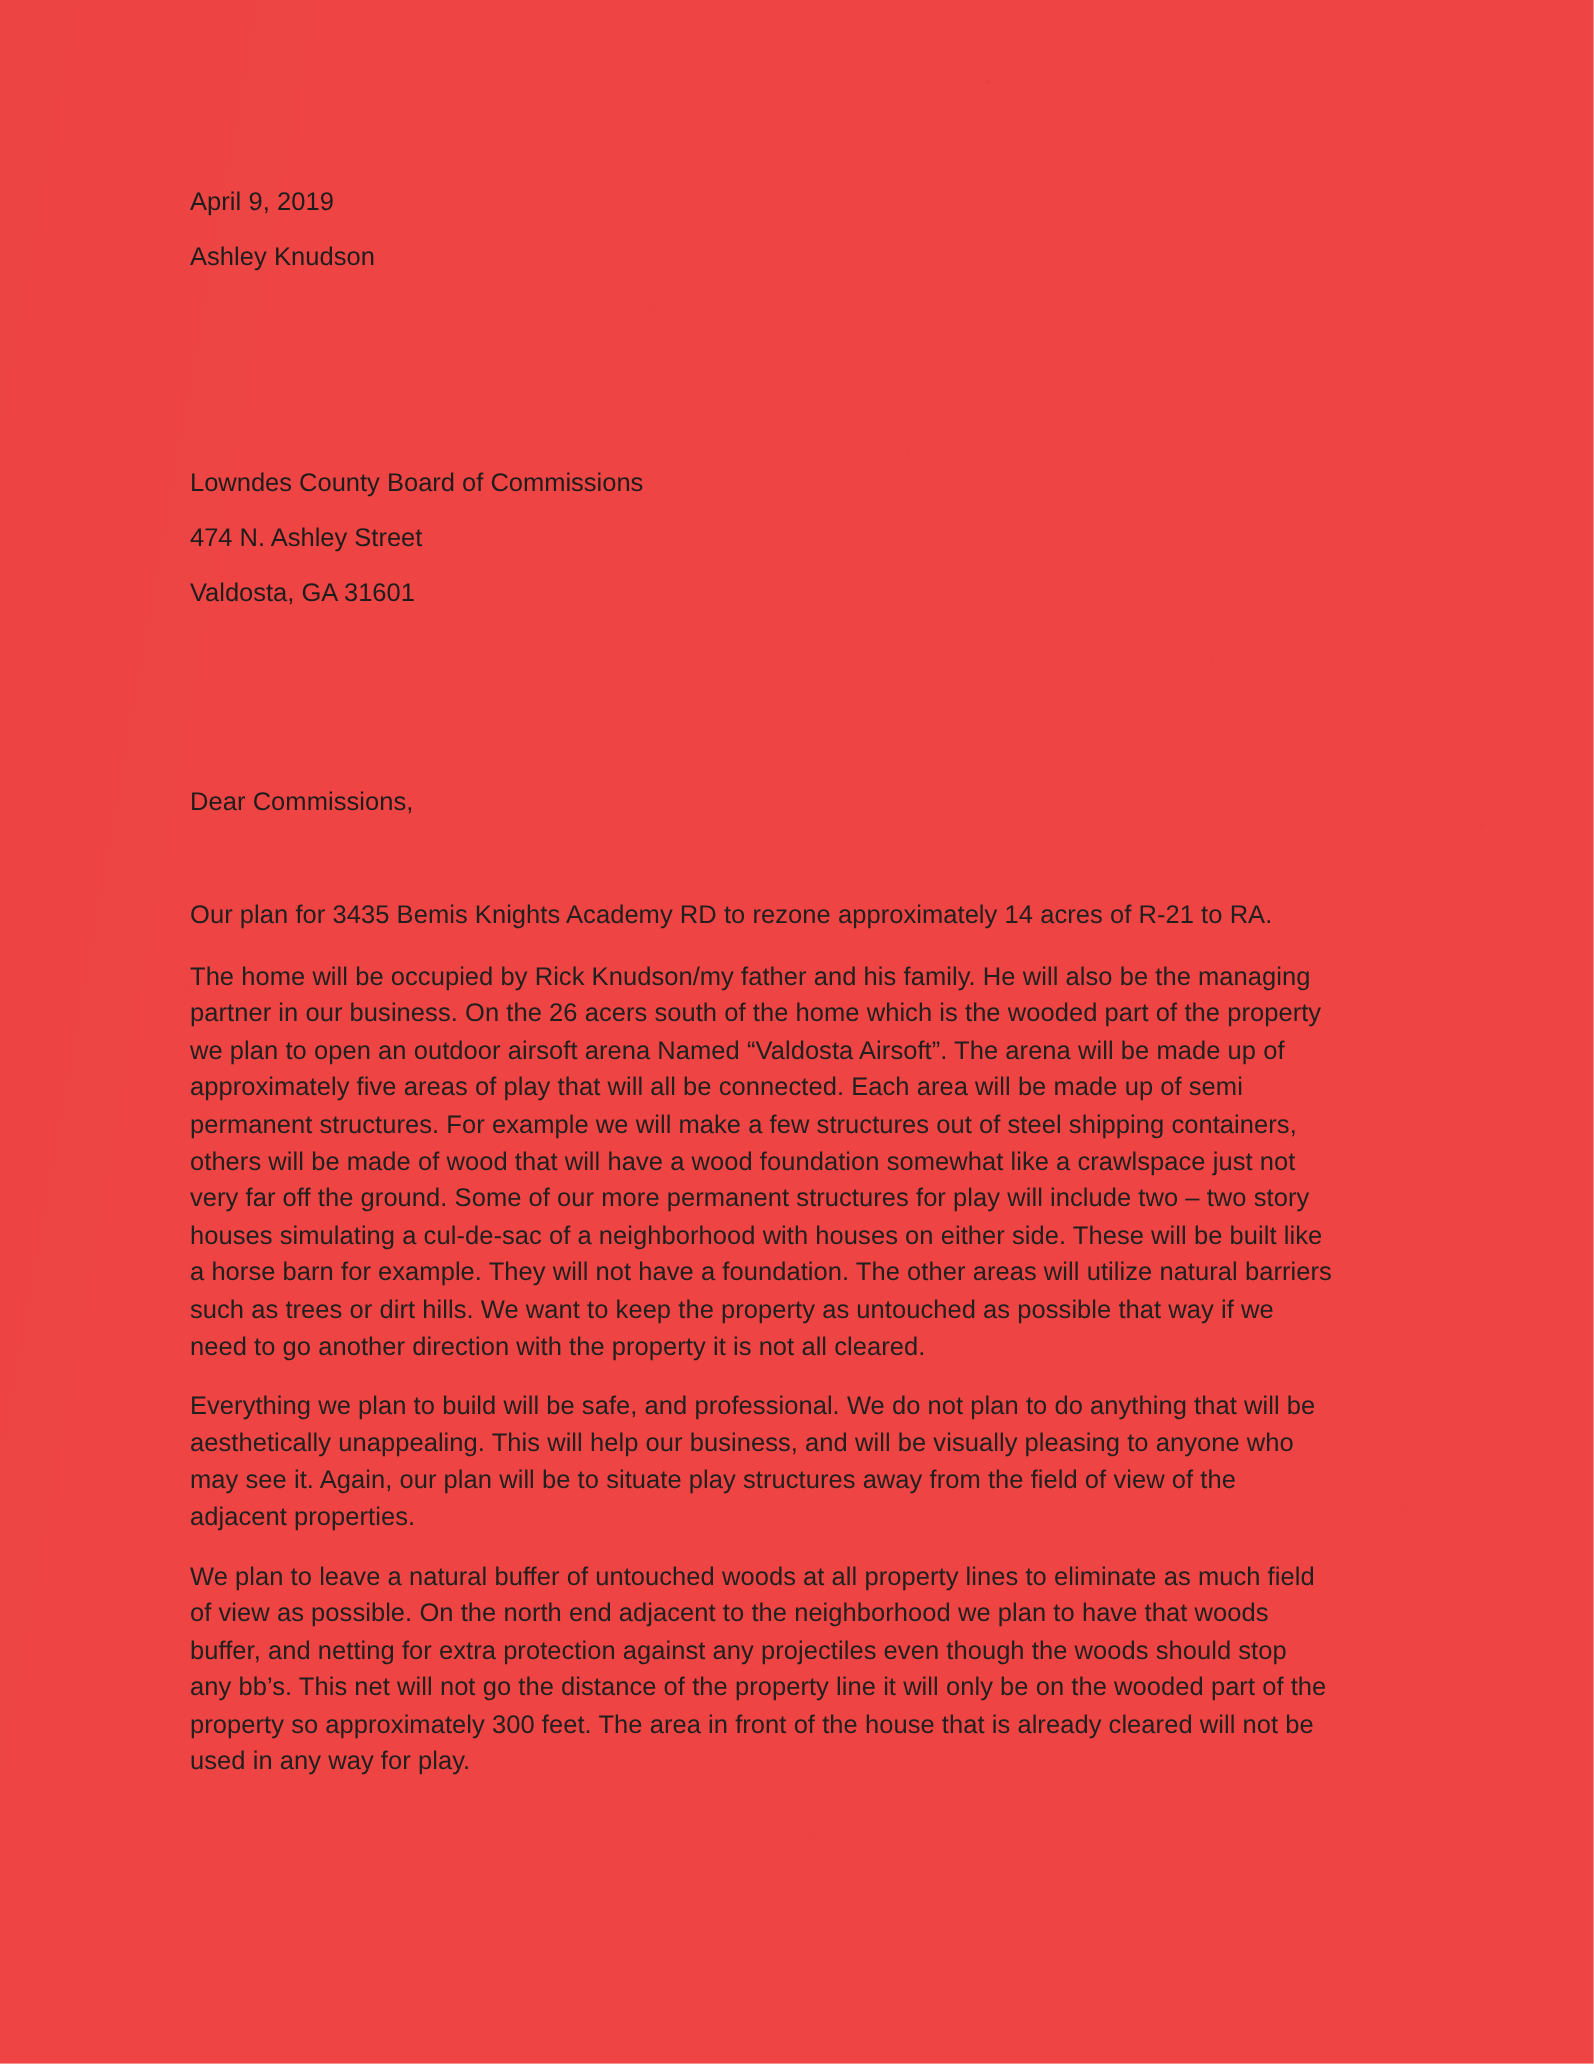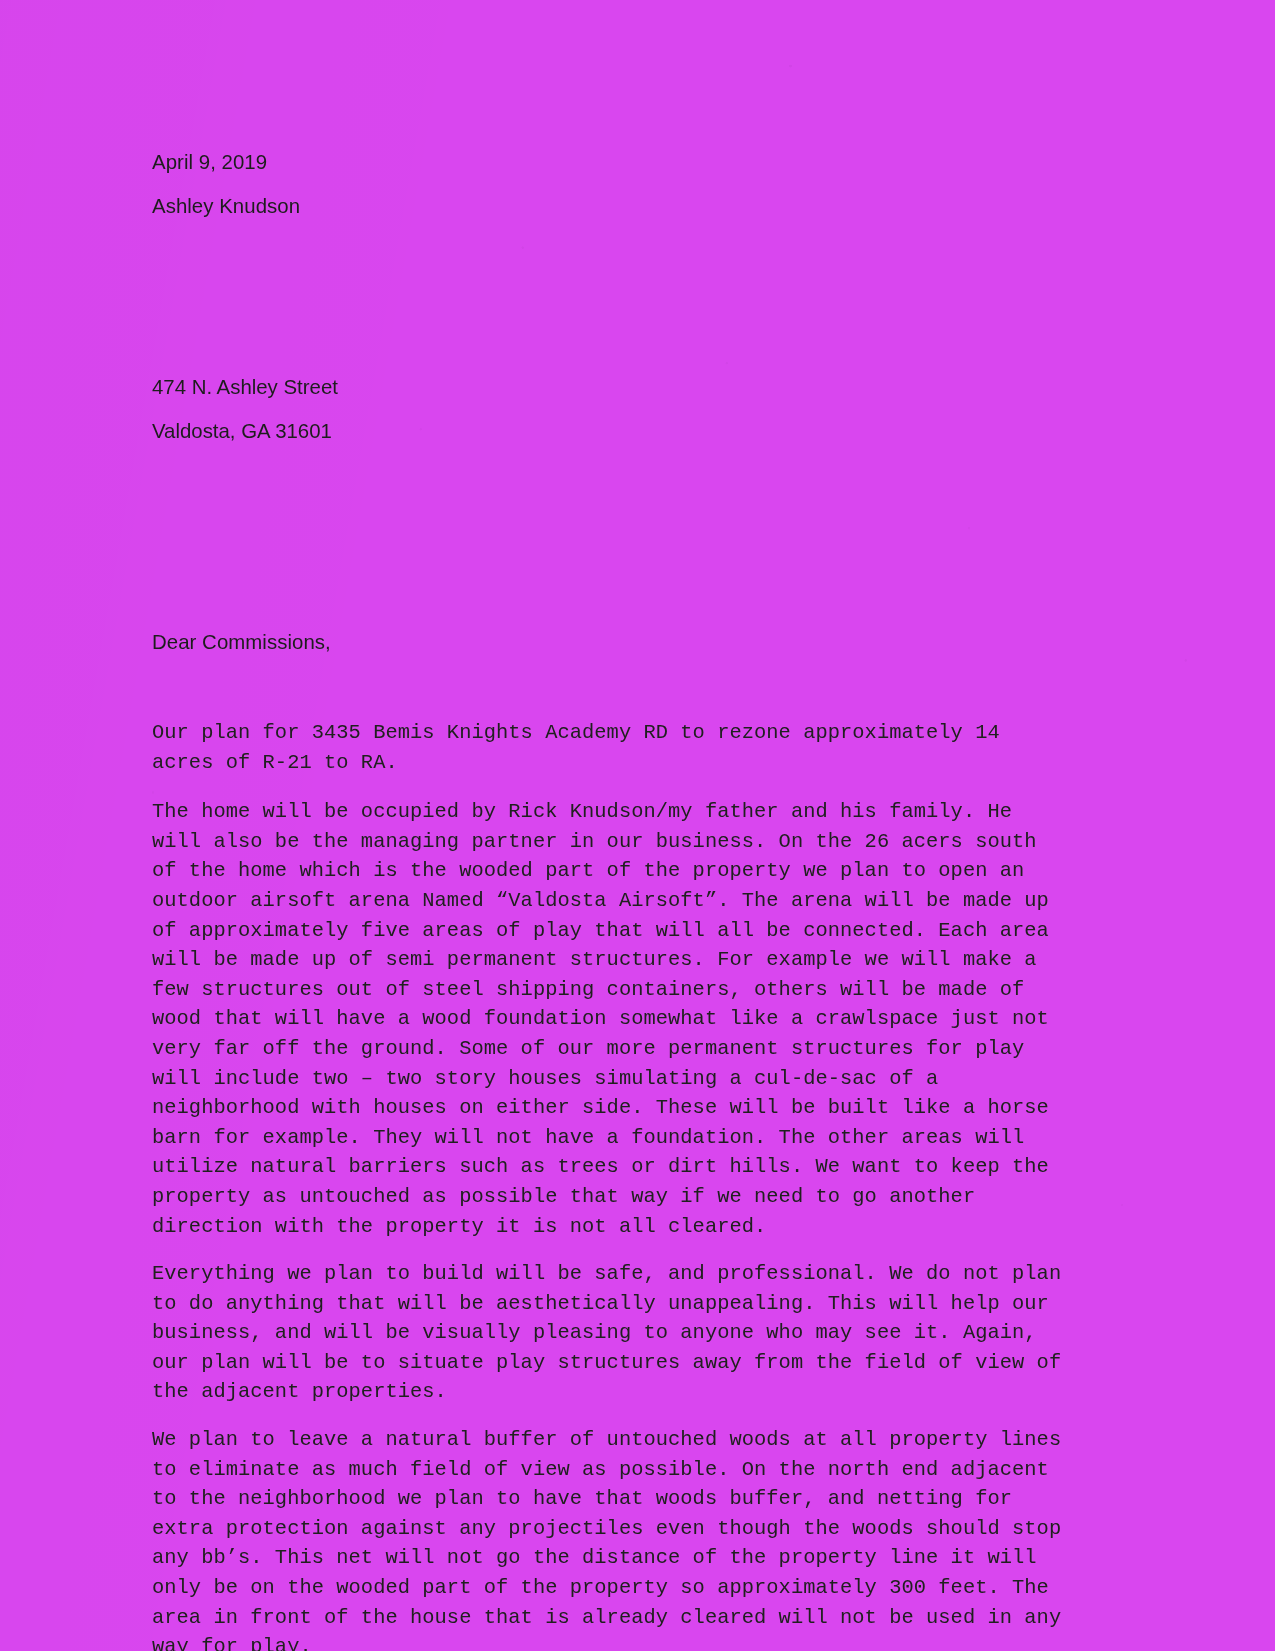--- a/index.html
+++ b/index.html
@@ -8,21 +8,21 @@
     padding: 0;
     background: #ffffff;
   }
   body {
     font-family: "Liberation Sans", sans-serif;
   }
   .page {
     position: relative;
     width: 1275px;
     height: 1651px;
-    background: #d946ef;
+    background: #ef4444;
     overflow: hidden;
     box-sizing: border-box;
   }
   
   .scan-tone {
     position: absolute;
     inset: 0;
     pointer-events: none;
     background:
       radial-gradient(circle at 62% 4%, rgba(0,0,0,0.035) 0 1.2px, transparent 1.6px),
@@ -60,38 +60,38 @@
 
   .recipient { position: absolute; top: 365px; left: 0; }
   .recipient .head-line { display: block; }
 
   #salutation { position: absolute; top: 620px; left: 0; }
 
   .body { position: absolute; top: 718px; left: 0; width: 916px; }
   .para {
     margin: 0 0 18px 0;
     text-align: left;
-    font-family: Liberation Mono, monospace;
   }
   .para.tight { margin-bottom: 20px; }
 </style>
 </head>
 <body>
 
 <div class="page">
 
   <div class="scan-tone"></div>
 
   <div class="letter">
 
     <div class="line head-line" id="date-line">April 9, 2019</div>
 
     <div class="line head-line" id="sender-line">Ashley Knudson</div>
 
     <div class="recipient">
+      <span class="head-line">Lowndes County Board of Commissions</span>
       <span class="head-line">474 N. Ashley Street</span>
       <span class="head-line">Valdosta, GA 31601</span>
     </div>
 
     <div class="line head-line" id="salutation">Dear Commissions,</div>
 
     <div class="body">
       <p class="para tight">Our plan for 3435 Bemis Knights Academy RD to rezone approximately 14 acres of R-21 to RA.</p>
       <p class="para">The home will be occupied by Rick Knudson/my father and his family. He will also be the managing partner in our business. On the 26 acers south of the home which is the wooded part of the property we plan to open an outdoor airsoft arena Named “Valdosta Airsoft”. The arena will be made up of approximately five areas of play that will all be connected. Each area will be made up of semi permanent structures. For example we will make a few structures out of steel shipping containers, others will be made of wood that will have a wood foundation somewhat like a crawlspace just not very far off the ground. Some of our more permanent structures for play will include two – two story houses simulating a cul-de-sac of a neighborhood with houses on either side. These will be built like a horse barn for example. They will not have a foundation. The other areas will utilize natural barriers such as trees or dirt hills. We want to keep the property as untouched as possible that way if we need to go another direction with the property it is not all cleared.</p>
       <p class="para">Everything we plan to build will be safe, and professional. We do not plan to do anything that will be aesthetically unappealing. This will help our business, and will be visually pleasing to anyone who may see it. Again, our plan will be to situate play structures away from the field of view of the adjacent properties.</p>

